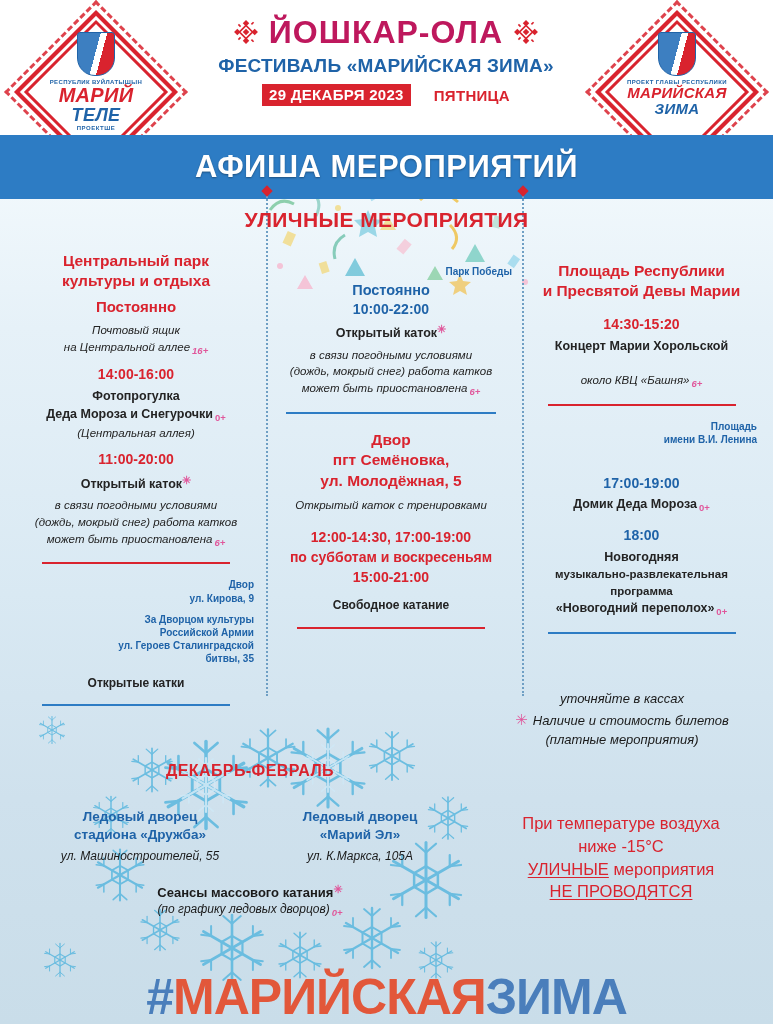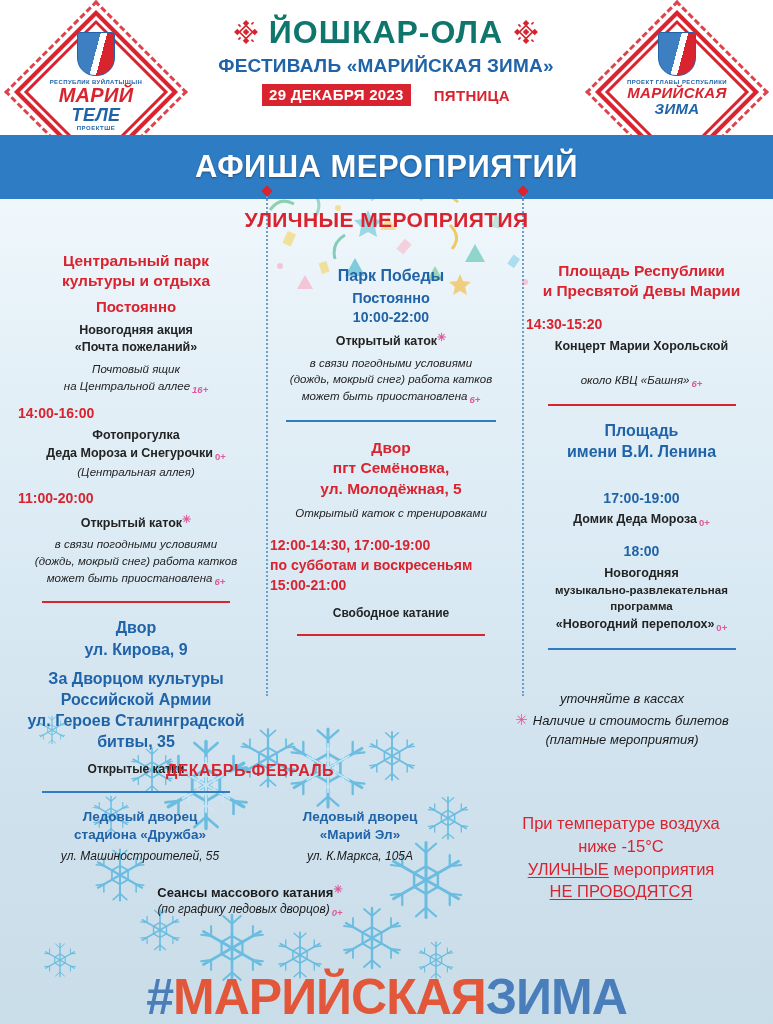--- a/index.html
+++ b/index.html
@@ -25,21 +25,21 @@
   .head-center {
     position: absolute;
     left: 186px; top: 12px; width: 400px;
     text-align: center;
   }
   .city-row {
     display: flex; align-items: center; justify-content: center; gap: 10px;
     margin-top: 4px;
   }
   .city-name {
-    font-size: 32px; font-weight: bold; color: #0f766e;
+    font-size: 32px; font-weight: bold; color: #be185d;
     letter-spacing: 1px; line-height: 1;
   }
   .orn {
     width: 26px; height: 26px; flex: none;
   }
   .fest-line {
     margin-top: 7px;
     font-size: 19px; font-weight: bold; color: #1f63a8;
     letter-spacing: 0.2px;
   }
@@ -162,26 +162,26 @@
     width: 8px; height: 8px; background: #d9232e;
     transform: rotate(45deg);
   }
 
   
   .venue-red {
     font-size: 15.5px; font-weight: bold; color: #d9232e;
     text-align: center; line-height: 1.32; margin-bottom: 6px;
   }
   .venue-blue {
-    font-size: 16px; font-weight: bold; color: #1f63a8;
-    text-align: center; line-height: 1.32; margin-bottom: 4px;
+    font-size: 10px; font-weight: bold; color: #1f63a8;
+    text-align: right; line-height: 1.32; margin-bottom: 4px;
   }
   .time-red {
     font-size: 14px; font-weight: bold; color: #d9232e;
-    text-align: left; margin: 9px 0 6px;
+    text-align: center; margin: 9px 0 6px;
   }
   .time-blue {
     font-size: 14px; font-weight: bold; color: #1f63a8;
     text-align: center; margin: 9px 0 5px;
   }
   .perm-red {
     font-size: 15px; font-weight: bold; color: #d9232e;
     text-align: center; margin: 2px 0 7px;
   }
   .perm-blue {
@@ -381,24 +381,20 @@
 
     <div class="col left">
 
       <div>
         <div class="venue-red">
           <div>Центральный парк</div>
           <div>культуры и отдыха</div>
         </div>
         <div class="perm-red">Постоянно</div>
 
-        <div class="ev-title">
-          <div>Новогодняя акция</div>
-          <div>«Почта пожеланий»</div>
-        </div>
         <div class="ev-note">
           <div>Почтовый ящик</div>
           <div><span>на Центральной аллее</span><span class="age">16+</span></div>
         </div>
 
         <div class="time-red">14:00-16:00</div>
         <div class="ev-title">
           <div>Фотопрогулка</div>
           <div><span>Деда Мороза и Снегурочки</span><span class="age">0+</span></div>
         </div>

